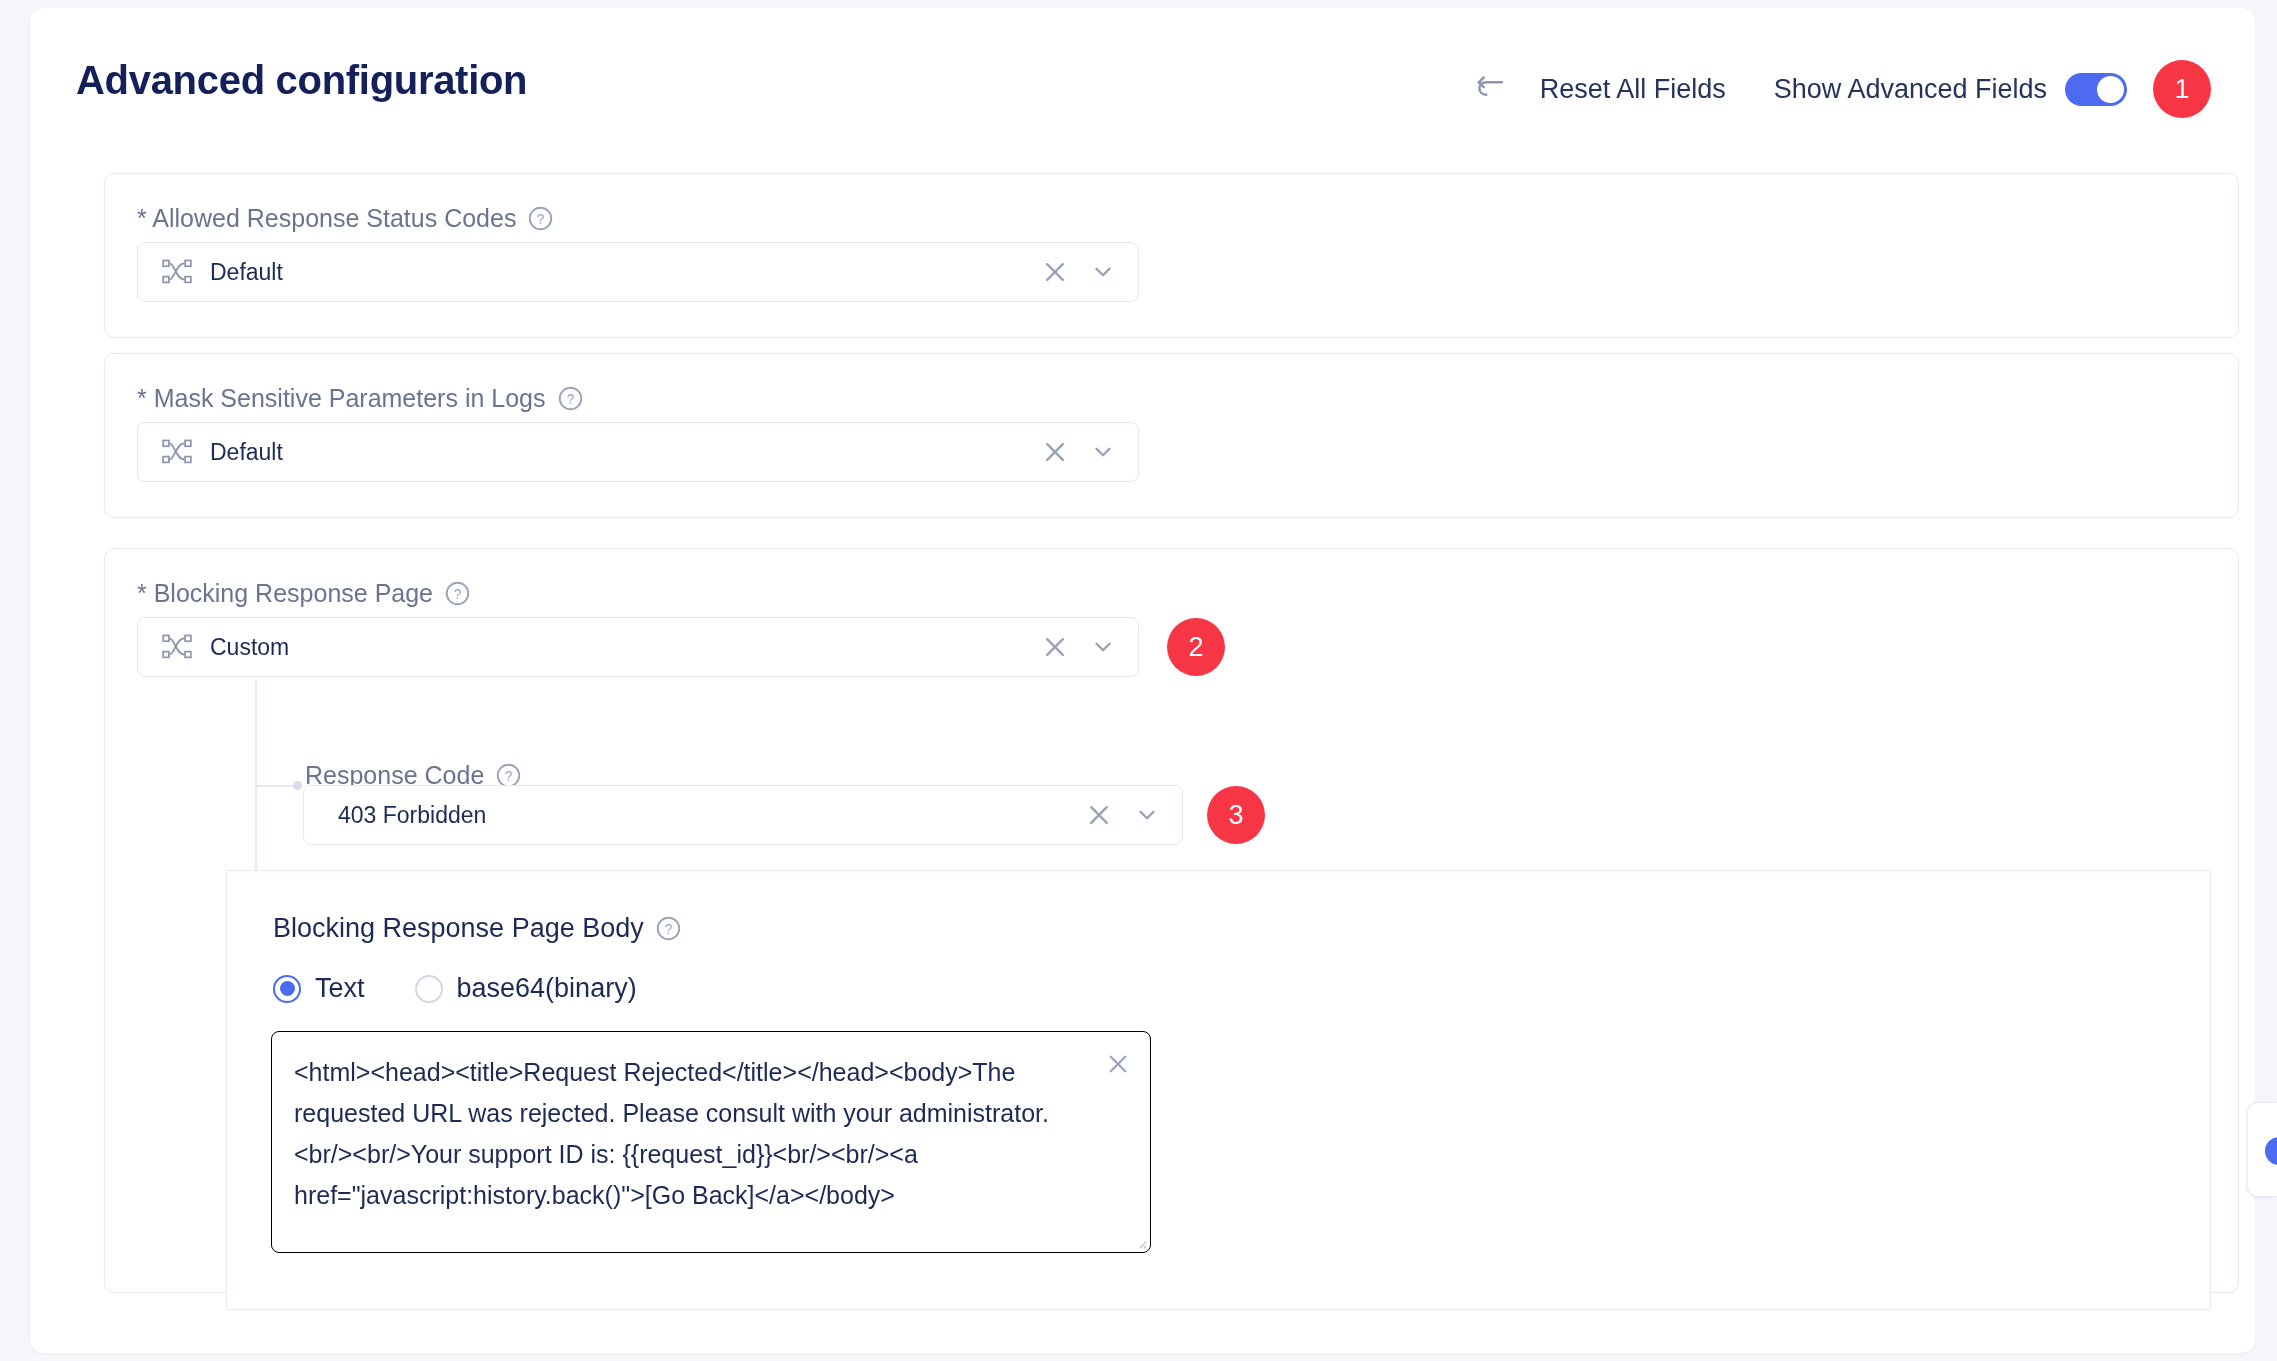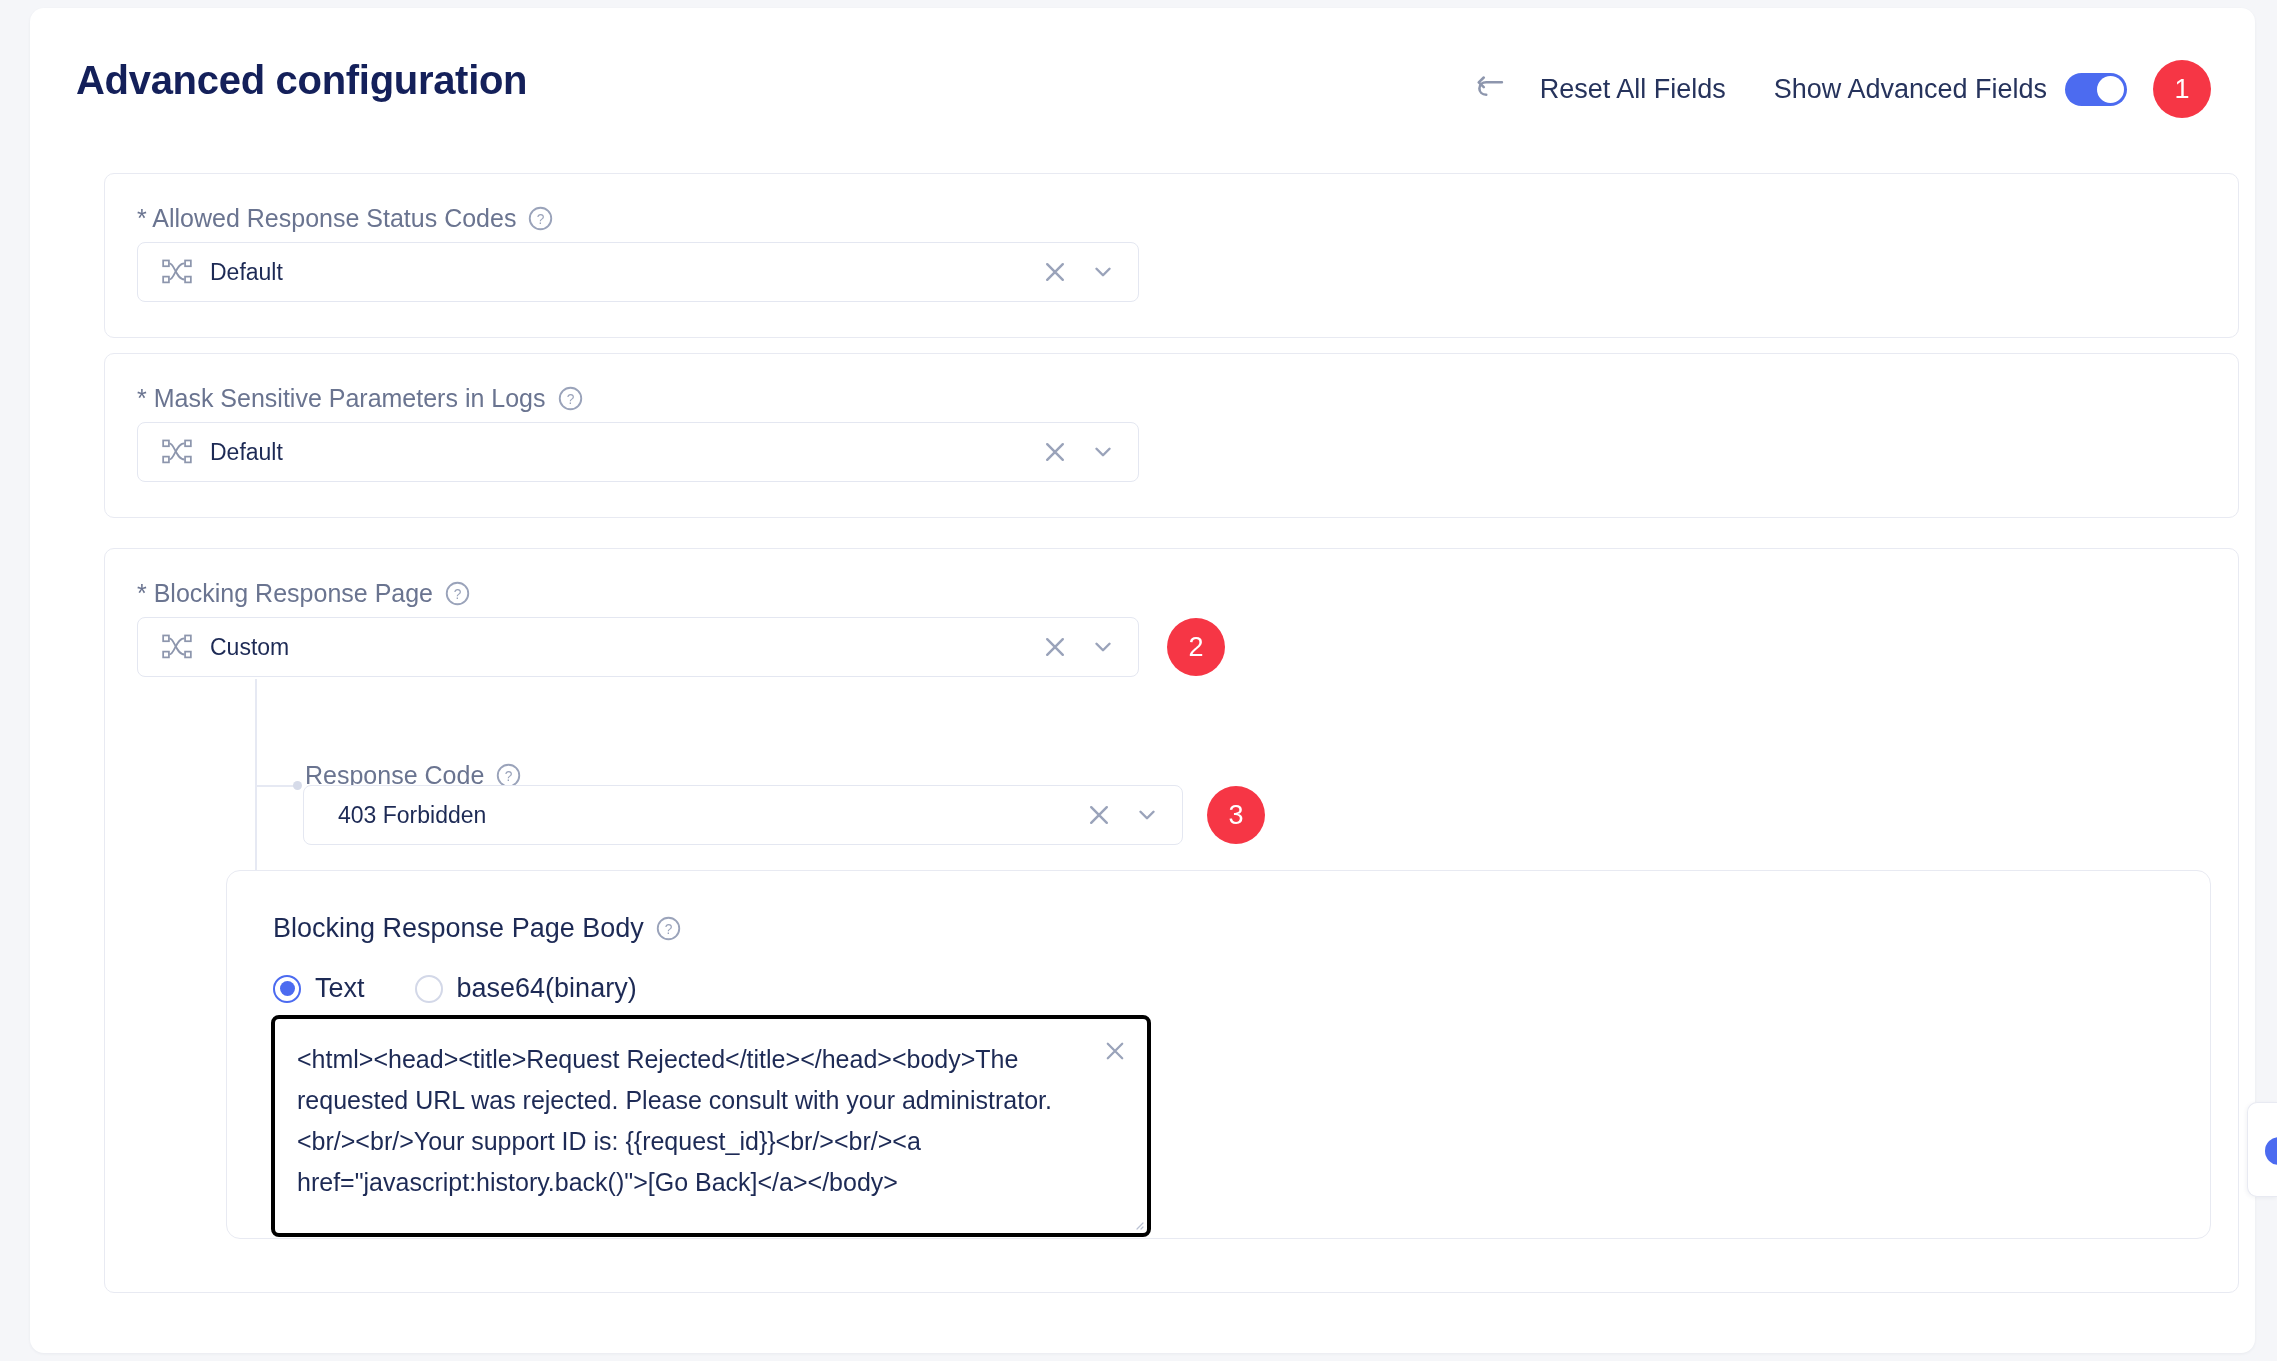--- a/index.html
+++ b/index.html
@@ -154,24 +154,24 @@
     position: absolute;
     width: 9px; height: 9px;
     border-radius: 50%;
     background: #d6dbe9;
   }
 
   
   .body-card {
     position: absolute;
     left: 196px; top: 862px;
-    width: 1985px; height: 369px;
+    width: 1985px; height: 440px;
     background: #ffffff;
     border: 1px solid #e8eaf2;
-    border-radius: 14px;
+    border-radius: 0;
   }
   .radio-row {
     position: absolute;
     left: 46px; top: 102px;
     display: flex;
     align-items: center;
     gap: 0;
   }
   .radio-item {
     display: flex;
@@ -191,24 +191,24 @@
   .radio-outer.checked { border-color: #4c6bf0; }
   .radio-inner {
     width: 15px; height: 15px;
     border-radius: 50%;
     background: #4c6bf0;
   }
   .radio-text { font-size: 27px; color: #1d2a55; }
 
   .textarea-wrap {
     position: absolute;
-    left: 44px; top: 144px;
+    left: 44px; top: 160px;
     width: 880px; height: 222px;
     background: #ffffff;
-    border: 4px solid #000000;
+    border: 1px solid #000000;
     border-radius: 8px;
   }
   .textarea-text {
     position: absolute;
     left: 22px; top: 20px;
     width: 768px;
     font-size: 25px;
     line-height: 41px;
     color: #1d2a55;
     word-break: break-word;

